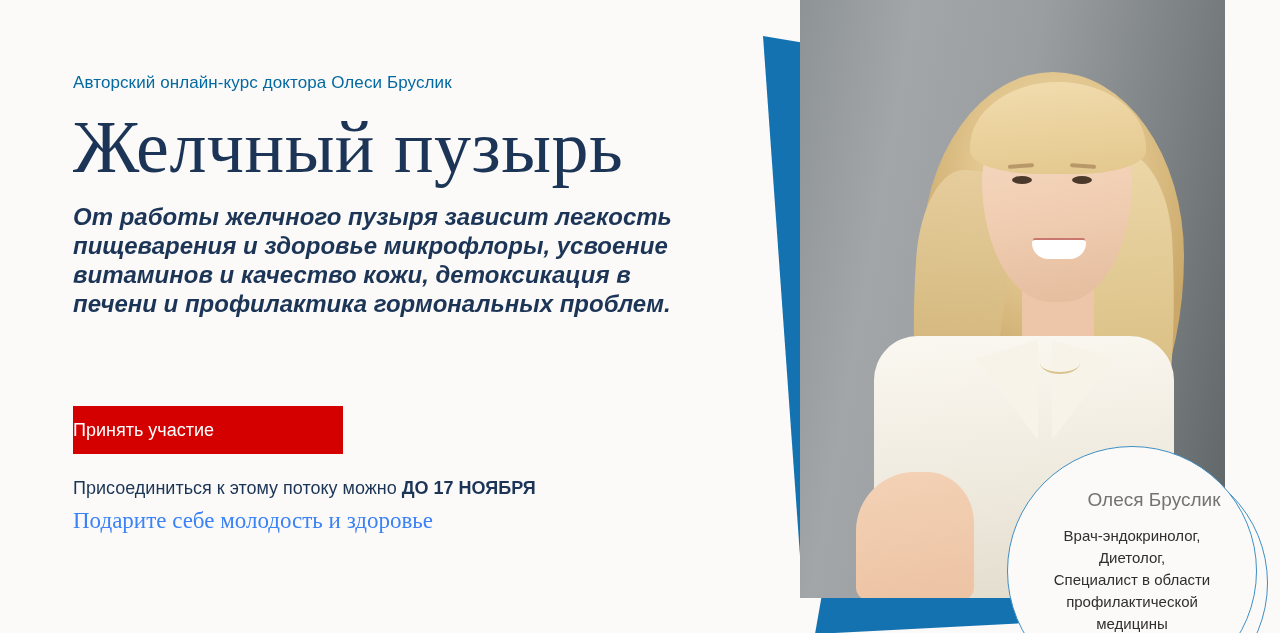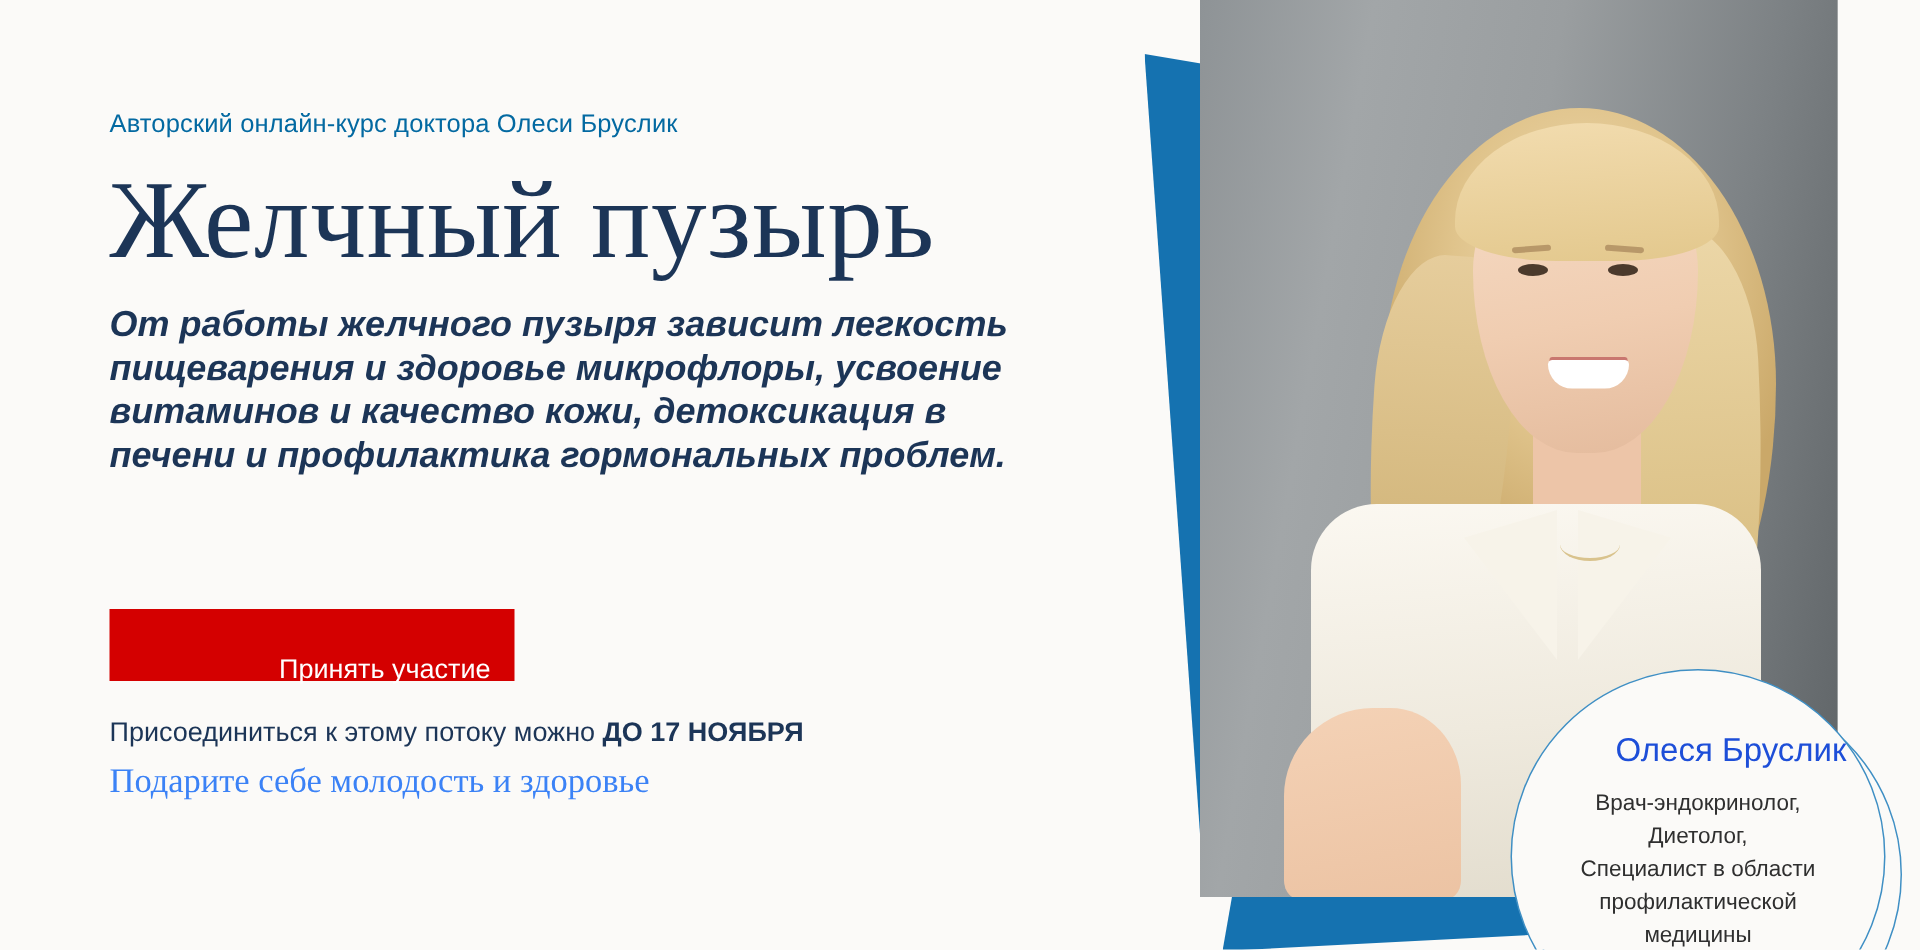--- a/index.html
+++ b/index.html
@@ -96,24 +96,24 @@
     top: 406px;
     left: 0;
     width: 270px;
     height: 48px;
     background: #d40000;
     border: none;
     color: #ffffff;
     font-family: "Liberation Sans", sans-serif;
     font-size: 18px;
     line-height: 48px;
-    text-align: right;
+    text-align: left;
     cursor: pointer;
     display: block;
-    padding: 16px;
+    padding: 0;
   }
 
   .deadline {
     position: absolute;
     top: 476px;
     left: 0;
     font-size: 18px;
     line-height: 25px;
     color: #1c3557;
     white-space: nowrap;
@@ -369,23 +369,23 @@
     background: #fbfaf8;
     display: flex;
     flex-direction: column;
     align-items: center;
     justify-content: flex-start;
     padding-top: 42px;
     text-align: center;
   }
 
   .badge-name {
-    font-size: 22px;
+    font-size: 19px;
     line-height: 22px;
-    color: #1d4ed8;
+    color: #737373;
     margin-bottom: 14px;
     margin-left: 44px;
   }
 
   .badge-credentials {
     font-size: 15px;
     line-height: 22px;
     color: #2f2f2f;
     white-space: pre-line;
   }

